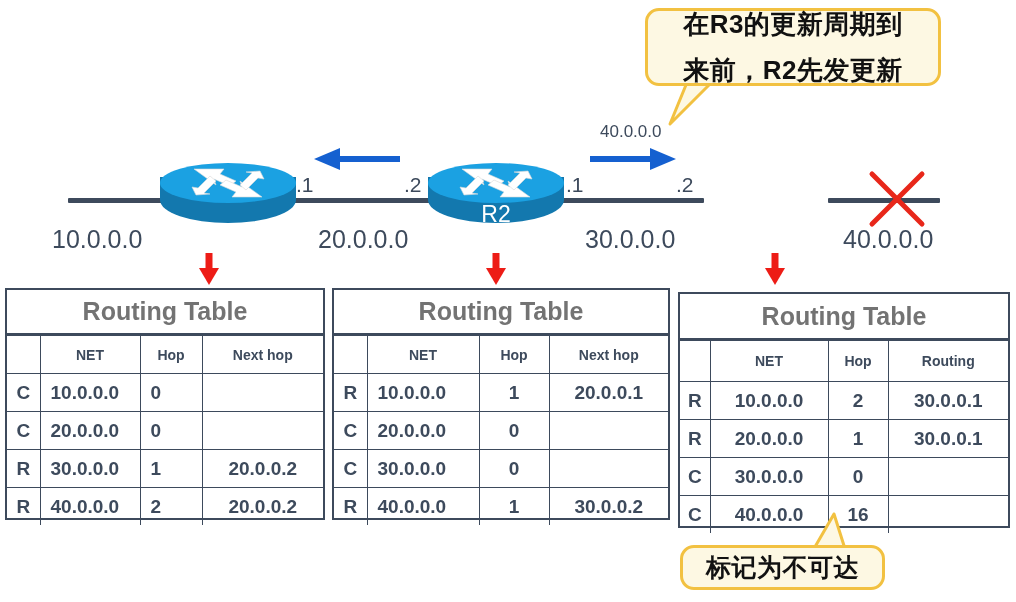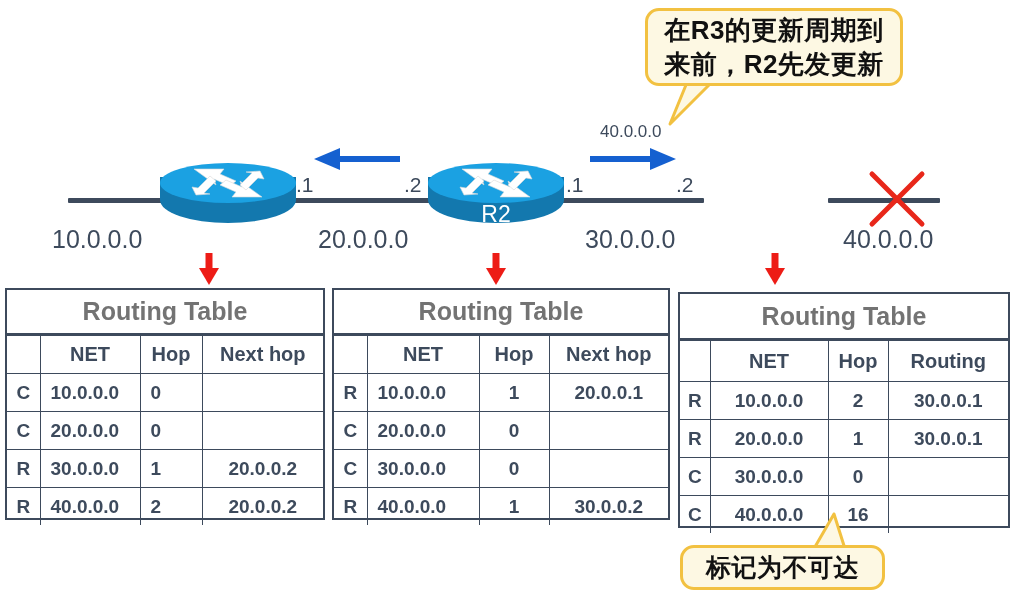--- a/index.html
+++ b/index.html
@@ -18,22 +18,22 @@
     border:3px solid #F2C141;
     border-radius:14px;
     box-sizing:border-box;
     display:flex;align-items:center;justify-content:center;
     color:#111111;
     font-weight:bold;
     letter-spacing:.5px;
     z-index:6;
   }
   #callout-top{
-    left:645px;top:8px;width:258px;height:78px;
-    font-size:26px;line-height:34px;text-align:center;
+    left:645px;top:8px;width:296px;height:78px;
+    font-size:26px;line-height:46px;text-align:center;
     padding:2px 10px;
   }
   #callout-top .txt{white-space:pre-line;}
   #callout-bottom{
     left:680px;top:545px;width:205px;height:45px;
     font-size:25px;
   }
   .tail{position:absolute;z-index:5;overflow:visible;}
 
   
@@ -100,21 +100,21 @@
   .rt td{
     border:1px solid #3D4A5C;
     text-align:center;
     color:#3D4A5C;
     font-weight:bold;
     font-size:19px;
     padding:0;
     overflow:hidden;
     white-space:nowrap;
   }
-  .rt td.hdr{font-size:20px;}
+  .rt td.hdr{font-size:14px;}
   .rt tr td:first-child{border-left:none;}
   .rt tr td:last-child{border-right:none;}
   .rt tr:last-child td{border-bottom:none;}
   .blue{color:#1266DD;}
   .dark{color:#3D4A5C;}
   .red{color:#E8271A;}
 
   
   #watermark{
     position:absolute;left:746px;top:556px;

